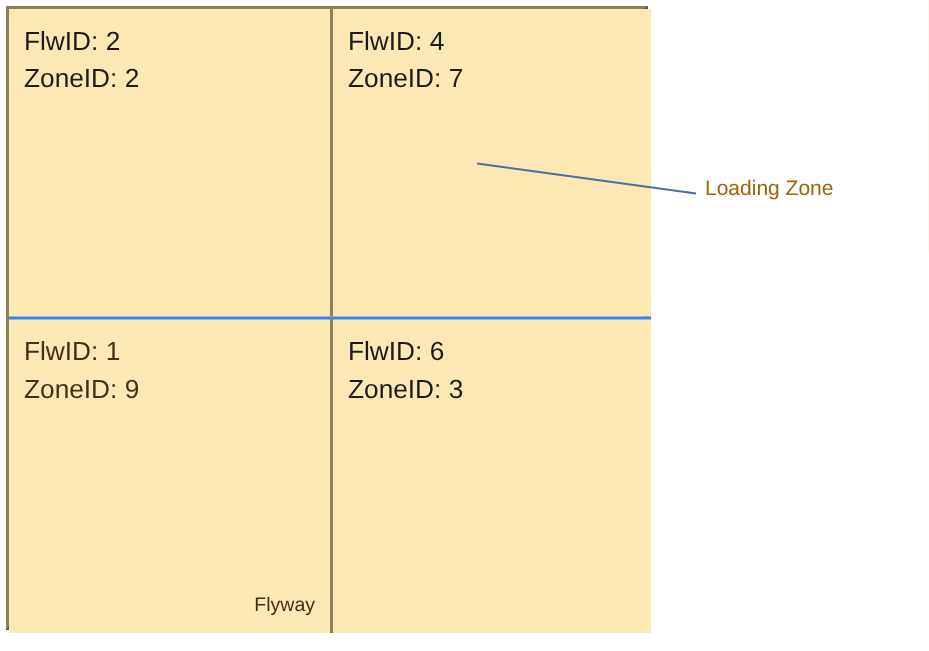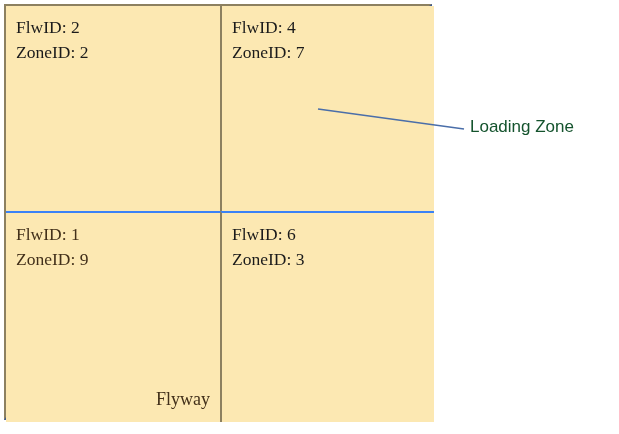--- a/index.html
+++ b/index.html
@@ -40,21 +40,20 @@
     border-left: 2px solid #8c8060;
     border-right: 3px solid #3b5a96;
     border-bottom: 3px solid #3b5a96;
   }
 
   .cell {
     position: relative;
     box-sizing: border-box;
     background: #fce8b2;
     padding: 8px 0 0 8px;
-    font-family: Liberation Serif, serif;
   }
   .cell.col-right {
     border-left: 2px solid #8c8060;
     padding-left: 32px;
   }
   .cell.row-bottom {
     border-top: 2px solid #3b82f6;
   }
 
   .cell-lines {
@@ -70,41 +69,41 @@
   }
   .cell.tint-brown .cell-line {
     color: #42301a;
   }
 
   
   .flyway-label {
     position: absolute;
     right: 10px;
     bottom: 12px;
-    font-size: 18px;
+    font-size: 13px;
     color: #42301a;
     white-space: nowrap;
     margin-top: 16px;
   }
 
   
   #callout-line {
     position: absolute;
     left: 0;
     top: 0;
     width: 619px;
     height: 434px;
     pointer-events: none;
   }
   .callout-label {
     position: absolute;
     left: 470px;
     top: 117px;
-    font-size: 17px;
-    color: #14532d;
+    font-size: 14px;
+    color: #a16207;
     white-space: nowrap;
   }
 </style>
 </head>
 <body>
 
 <div id="diagram-canvas">
 
   <div class="grid">
 

